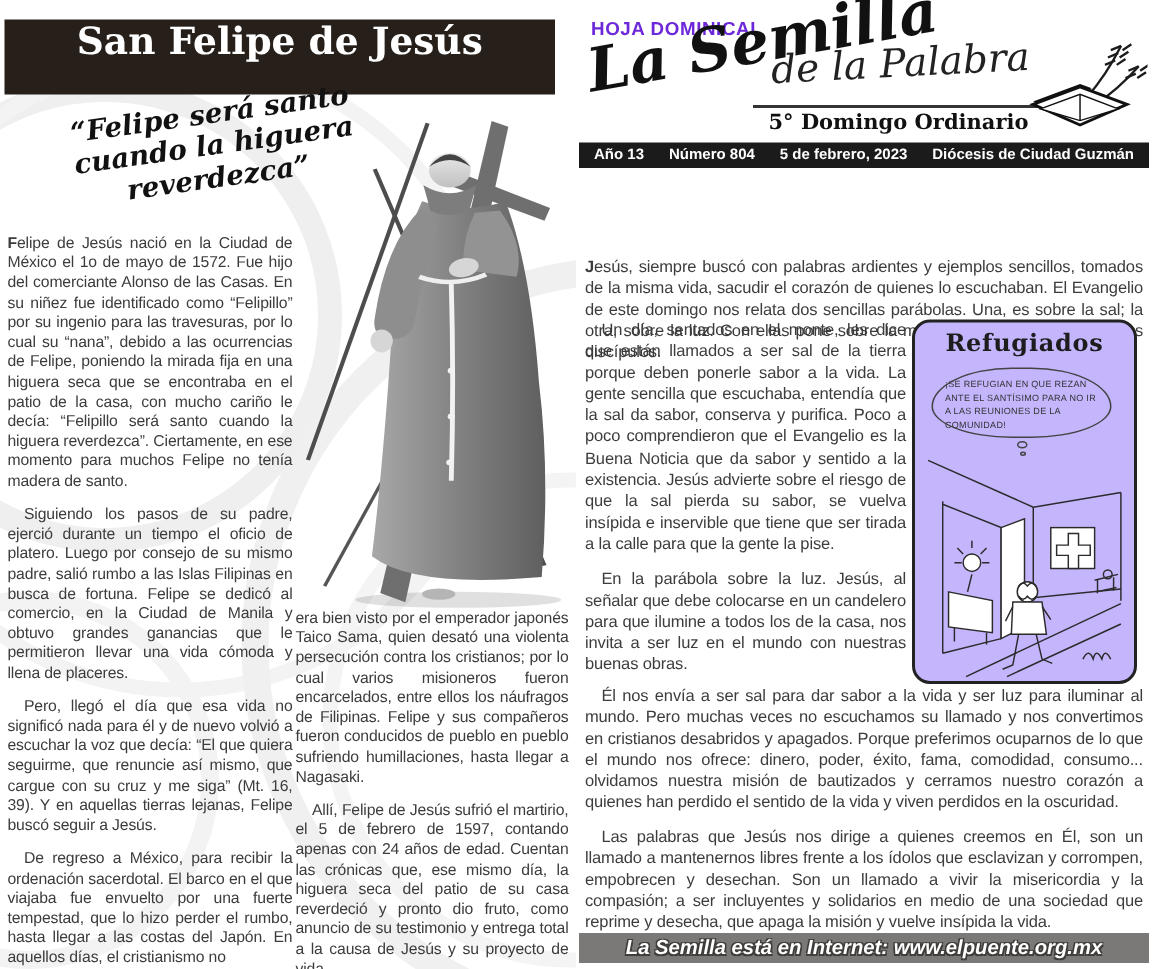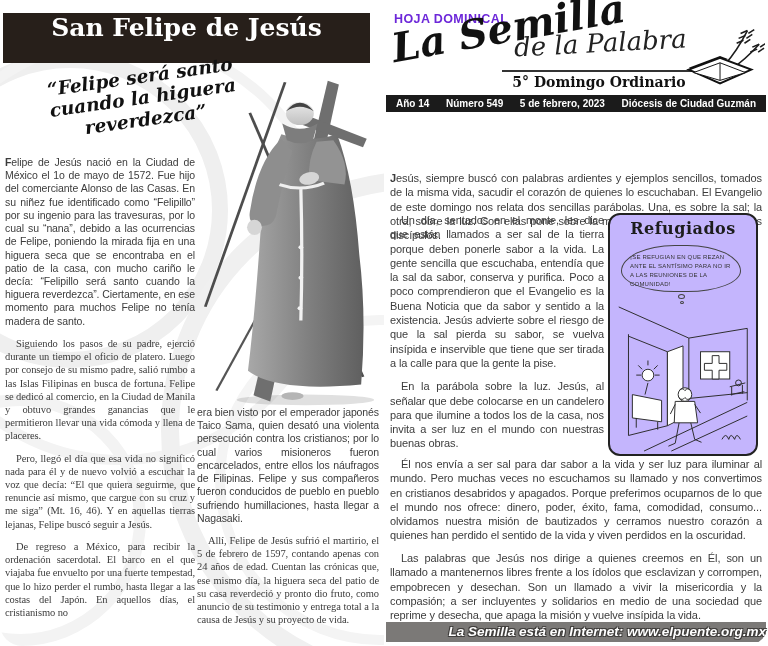--- a/index.html
+++ b/index.html
@@ -1,35 +1,35 @@
 <!DOCTYPE html>
 <html><head>
 <meta charset="utf-8">
 <style>
   html,body{margin:0;padding:0;background:#ffffff;}
   *{box-sizing:border-box;}
   .sheet{position:relative;width:768px;height:646px;background:#ffffff;overflow:hidden;
-         font-family:"Liberation Sans",sans-serif;color:#3b3b3b;border-radius:22px;}
+         font-family:"Liberation Sans",sans-serif;color:#3b3b3b;}
   .page{position:absolute;top:0;height:646px;width:384px;}
   .page.left{left:0;}
   .page.right{left:384px;}
 
   
   .swirls{position:absolute;left:0;top:0;width:384px;height:646px;}
   .banner{position:absolute;left:3px;top:13px;width:367px;height:50px;background:#271f1a;
           text-align:center;padding-top:1px;}
   .banner-title{font-family:"DejaVu Serif",serif;font-weight:bold;font-size:25px;line-height:28px;color:#ffffff;}
   .banner-subtitle{font-family:"DejaVu Serif",serif;font-weight:bold;font-size:16px;line-height:19px;color:#ffffff;}
   .quote{position:absolute;left:14px;top:84px;width:260px;transform:rotate(-8deg);transform-origin:left center;
          font-family:"DejaVu Serif",serif;font-style:italic;font-weight:bold;font-size:18.5px;line-height:1.15;
          color:#111;text-align:center;}
   .statue{position:absolute;left:196px;top:70px;width:180px;height:336px;}
   .col{position:absolute;font-size:10.5px;line-height:1.26;text-align:justify;letter-spacing:-0.1px;color:#3c3c3c;}
   .col p{margin:0 0 9px 0;}
-  .col p.indent{text-indent:11px;font-family:Liberation Serif, serif;}
+  .col p.indent{text-indent:11px;}
   .col1{left:5px;top:156px;width:190px;}
   .col2{left:197px;top:406px;width:182px;}
   .dropcap::first-letter{font-weight:bold;}
 
   
   .kicker{position:absolute;left:10px;top:12px;font-weight:bold;font-size:12.5px;letter-spacing:0.4px;color:#6d28d9;}
   .masthead-main{position:absolute;left:12px;top:24px;font-family:"DejaVu Serif",serif;font-style:italic;
                  font-weight:bold;font-size:40px;color:#111;transform:rotate(-10deg);transform-origin:left bottom;}
   .masthead-secondary{position:absolute;left:130px;top:28px;font-family:"DejaVu Serif",serif;font-style:italic;
                  font-size:26px;color:#222;transform:rotate(-3deg);}
@@ -54,21 +54,21 @@
            border:2px solid #222;border-radius:12px;background:#c4b5fd;}
   .cartoon-title{position:absolute;left:0;top:4px;width:100%;text-align:center;
                  font-family:"DejaVu Serif",serif;font-weight:600;font-size:16px;letter-spacing:0.5px;color:#1d1d1d;}
   .bubble{position:absolute;left:11px;top:30px;width:120px;height:47px;border:1.2px solid #444;
           border-radius:50% 50% 50% 50% / 62% 62% 50% 50%;padding:7px 8px 0;
           font-size:6px;line-height:1.5;letter-spacing:0.2px;color:#333;}
   .bubble-tail1{position:absolute;left:68px;top:79px;width:7px;height:5px;border:1px solid #444;border-radius:50%;}
   .bubble-tail2{position:absolute;left:70px;top:86px;width:4px;height:3px;border:1px solid #444;border-radius:50%;}
   .cartoon-art{position:absolute;left:3px;top:90px;width:140px;height:148px;}
   .footerbar{position:absolute;left:2px;top:622px;width:380px;height:20px;background:#7b7977;
-             text-align:right;line-height:20px;font-weight:bold;font-style:italic;font-size:13.5px;color:#ffffff;
+             text-align:center;line-height:20px;font-weight:bold;font-style:italic;font-size:13.5px;color:#ffffff;
              text-shadow:1px 1px 0 #3f3d3b,-1px -1px 0 #3f3d3b,1px -1px 0 #3f3d3b,-1px 1px 0 #3f3d3b;}
 </style>
 </head>
 <body>
 
 <div class="sheet">
 
   <section class="page left">
 
     <svg class="swirls" viewBox="0 0 384 646">
@@ -118,21 +118,21 @@
       <path d="M113,156 q2,84 0,172" stroke="#f2f2f2" stroke-width="3.5" fill="none"></path>
       <circle cx="113" cy="232" r="2.6" fill="#f2f2f2"></circle>
       <circle cx="113" cy="272" r="2.6" fill="#f2f2f2"></circle>
       <circle cx="112" cy="312" r="2.6" fill="#f2f2f2"></circle>
       <ellipse cx="104" cy="427" rx="12" ry="5" fill="#b5b5b5"></ellipse>
     </svg>
 
     <div class="col col1">
       <p class="dropcap">Felipe de Jesús nació en la Ciudad de México el 1o de mayo de 1572. Fue hijo del comerciante Alonso de las Casas. En su niñez fue identificado como “Felipillo” por su ingenio para las travesuras, por lo cual su “nana”, debido a las ocurrencias de Felipe, poniendo la mirada fija en una higuera seca que se encontraba en el patio de la casa, con mucho cariño le decía: “Felipillo será santo cuando la higuera reverdezca”. Ciertamente, en ese momento para muchos Felipe no tenía madera de santo.</p>
       <p class="indent">Siguiendo los pasos de su padre, ejerció durante un tiempo el oficio de platero. Luego por consejo de su mismo padre, salió rumbo a las Islas Filipinas en busca de fortuna. Felipe se dedicó al comercio, en la Ciudad de Manila y obtuvo grandes ganancias que le permitieron llevar una vida cómoda y llena de placeres.</p>
-      <p class="indent">Pero, llegó el día que esa vida no significó nada para él y de nuevo volvió a escuchar la voz que decía: “El que quiera seguirme, que renuncie así mismo, que cargue con su cruz y me siga” (Mt. 16, 46). Y en aquellas tierras lejanas, Felipe buscó seguir a Jesús.</p>
+      <p class="indent">Pero, llegó el día que esa vida no significó nada para él y de nuevo volvió a escuchar la voz que decía: “El que quiera seguirme, que renuncie así mismo, que cargue con su cruz y me siga” (Mt. 16, 39). Y en aquellas tierras lejanas, Felipe buscó seguir a Jesús.</p>
       <p class="indent">De regreso a México, para recibir la ordenación sacerdotal. El barco en el que viajaba fue envuelto por una fuerte tempestad, que lo hizo perder el rumbo, hasta llegar a las costas del Japón. En aquellos días, el cristianismo no</p>
     </div>
 
     <div class="col col2">
       <p>era bien visto por el emperador japonés Taico Sama, quien desató una violenta persecución contra los cristianos; por lo cual varios misioneros fueron encarcelados, entre ellos los náufragos de Filipinas. Felipe y sus compañeros fueron conducidos de pueblo en pueblo sufriendo humillaciones, hasta llegar a Nagasaki.</p>
       <p class="indent">Allí, Felipe de Jesús sufrió el martirio, el 5 de febrero de 1597, contando apenas con 24 años de edad. Cuentan las crónicas que, ese mismo día, la higuera seca del patio de su casa reverdeció y pronto dio fruto, como anuncio de su testimonio y entrega total a la causa de Jesús y su proyecto de vida.</p>
     </div>
   </section>
 
   <section class="page right">
@@ -150,22 +150,22 @@
         <path d="M72,16 l-7,3 M70,21 l-7,3 M68,26 l-7,3 M73,19 l6,-4 M71,24 l6,-4 M69,29 l6,-4"></path>
         <path d="M84,30 l-7,3 M82,35 l-7,3 M85,33 l6,-4 M83,38 l6,-4"></path>
       </g>
       <polygon points="12,54 44,42 52,45 20,57" fill="#111"></polygon>
       <polygon points="12,56 44,44 76,56 44,70" fill="#ffffff" stroke="#111" stroke-width="2"></polygon>
       <polygon points="17,59 44,49 70,59 44,67" fill="#ffffff" stroke="#111" stroke-width="1"></polygon>
       <line x1="44" y1="49" x2="44" y2="67" stroke="#111" stroke-width="1"></line>
     </svg>
 
     <div class="infobar">
-      <span>Año  14</span>
-      <span>Número 549</span>
+      <span>Año  13</span>
+      <span>Número 804</span>
       <span>5 de febrero,  2023</span>
       <span>Diócesis de Ciudad Guzmán</span>
     </div>
 
 
     <p class="rp intro dropcap">Jesús, siempre buscó con palabras ardientes y ejemplos sencillos, tomados de la misma vida, sacudir el corazón de quienes lo escuchaban. El Evangelio de este domingo nos relata dos sencillas parábolas. Una, es sobre la sal; la otra, sobre la luz. Con ellas  pone sobre la mesa la misión que tenemos los discípulos.</p>
 
     <div class="rp textcol">
       <p>Un día, sentados en el monte, les dice que están llamados a ser sal de la tierra porque deben ponerle sabor a la vida. La gente sencilla que escuchaba, entendía que la sal da sabor, conserva y purifica. Poco a poco comprendieron que el Evangelio es la Buena Noticia que da sabor y sentido a la existencia. Jesús advierte sobre el riesgo de que la sal pierda su sabor, se vuelva insípida e inservible que tiene que ser tirada a la calle para que la gente la pise.</p>
       <p>En la  parábola sobre la luz. Jesús, al señalar que debe colocarse en un candelero para que ilumine a todos los de la casa, nos invita a ser luz en el mundo con nuestras buenas obras.</p>

